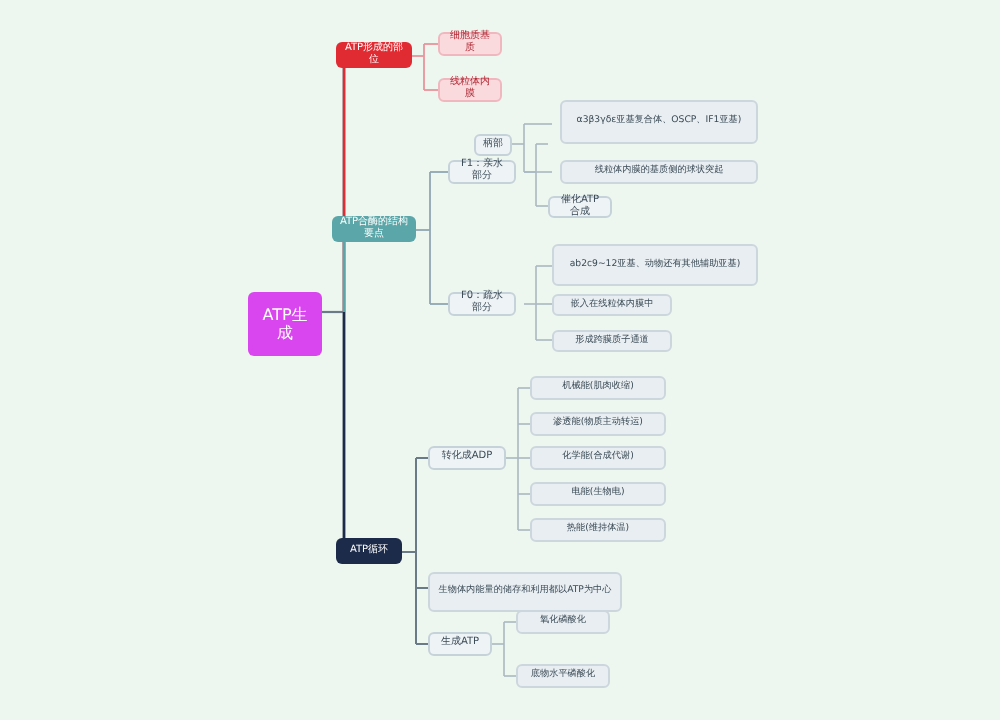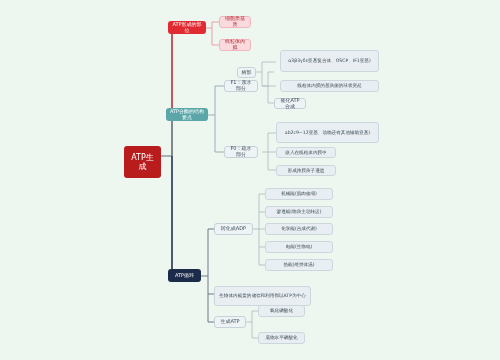--- a/index.html
+++ b/index.html
@@ -21,21 +21,21 @@
     justify-content:center;
     text-align:center;
     line-height:1.18;
     border-radius:3px;
     white-space:normal;
     word-break:break-all;
   }
 
   
   .n-root{
-    background:#b91c1c;
+    background:#d946ef;
     color:#ffffff;
     font-size:8px;
     border-radius:3px;
     padding:16px 4px;
     align-items:center;
   }
 
   
   .n-red{
     background:#e02b32;

